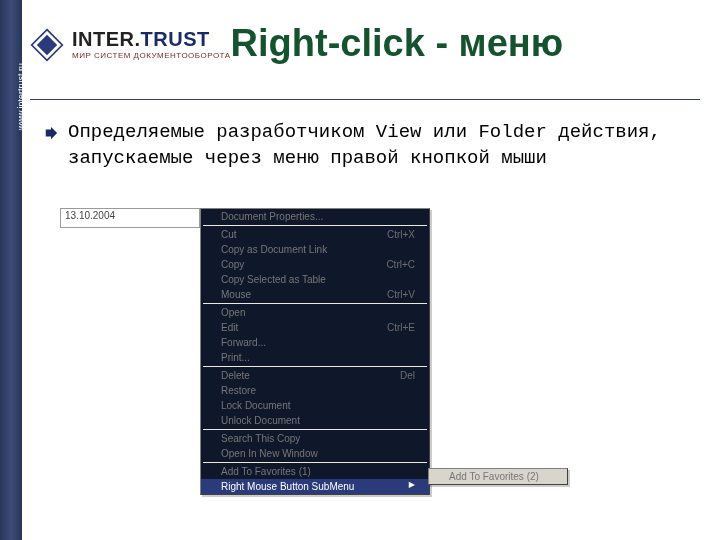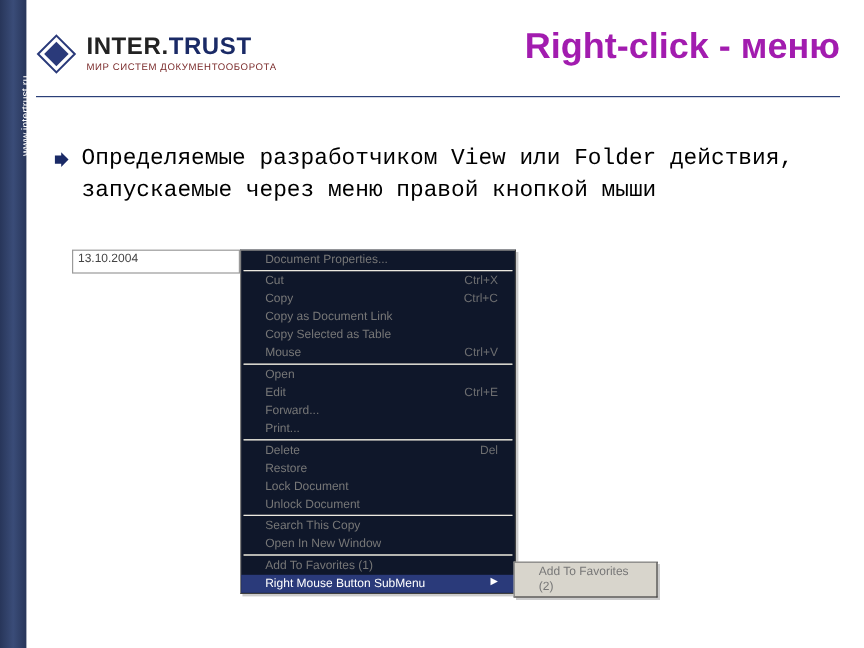--- a/index.html
+++ b/index.html
@@ -24,47 +24,46 @@
     transform-origin: left top;
     left: 16px; top: 130px;
     color:#fff;
     font-size:9px;
     white-space:nowrap;
   }
   .header {
     position: absolute;
     left: 30px; top: 28px; right: 20px;
     display: flex;
-    justify-content: space-between;
     align-items: flex-start;
     border-bottom: 1px solid #2b3f78;
-    padding-bottom: 18px;
+    padding-bottom: 34px;
   }
   .logo-box { display: flex; align-items: flex-start; gap: 8px; }
   .logo-diamond {
     width: 34px; height: 34px;
     position: relative;
   }
   .logo-diamond svg { width: 100%; height: 100%; }
   .logo-text { display:flex; flex-direction:column; }
   .logo-text .brand {
     font-size: 20px; font-weight: bold;
     color: #222;
     letter-spacing: 0.5px;
   }
   .logo-text .brand .accent{ color:#1a2a66; }
   .logo-text .tagline {
     font-size: 8px;
     color: #7a2a2a;
     letter-spacing: 0.5px;
   }
   .title {
-    font-size: 30px;
+    font-size: 38px;
     font-weight: bold;
-    color: #a21caf;
+    color: #14532d;
     margin-top: -6px;
   }
   .content {
     position: absolute;
     left: 44px; top: 120px; right: 30px; font-family: Liberation Mono, monospace;
   }
   .bullet-row { display:flex; gap:10px; align-items:flex-start; }
   .bullet-arrow {
     width: 14px; height: 14px; margin-top: 6px;
     flex-shrink:0;
@@ -119,21 +118,21 @@
     margin:1px 2px;
     background:#9a9890;
     border-bottom:1px solid #ece9e0;
   }
   .menu-item .sub-arrow{
     font-size:8px;
   }
   .submenu{
     position:absolute;
     left:368px; top:260px;
-    width:120px;
+    width:140px;
     background:#d8d5cc;
     border:1px solid #808080;
     border-right-color:#404040;
     border-bottom-color:#404040;
     box-shadow: 2px 2px 0 rgba(0,0,0,0.2);
     font-family: Tahoma, Arial, sans-serif;
     font-size:10px;
   }
 </style>
 </head>
@@ -174,26 +173,26 @@
       <div class="menu-item">
         <span>Document Properties...</span>
         <span class="shortcut"></span>
       </div>
       <div class="menu-sep"></div>
       <div class="menu-item">
         <span>Cut</span>
         <span class="shortcut">Ctrl+X</span>
       </div>
       <div class="menu-item">
+        <span>Copy as Document Link</span>
+        <span class="shortcut"></span>
+      </div>
+      <div class="menu-item">
         <span>Copy</span>
         <span class="shortcut">Ctrl+C</span>
-      </div>
-      <div class="menu-item">
-        <span>Copy as Document Link</span>
-        <span class="shortcut"></span>
       </div>
       <div class="menu-item">
         <span>Copy Selected as Table</span>
         <span class="shortcut"></span>
       </div>
       <div class="menu-item">
         <span>Mouse</span>
         <span class="shortcut">Ctrl+V</span>
       </div>
       <div class="menu-sep"></div>

